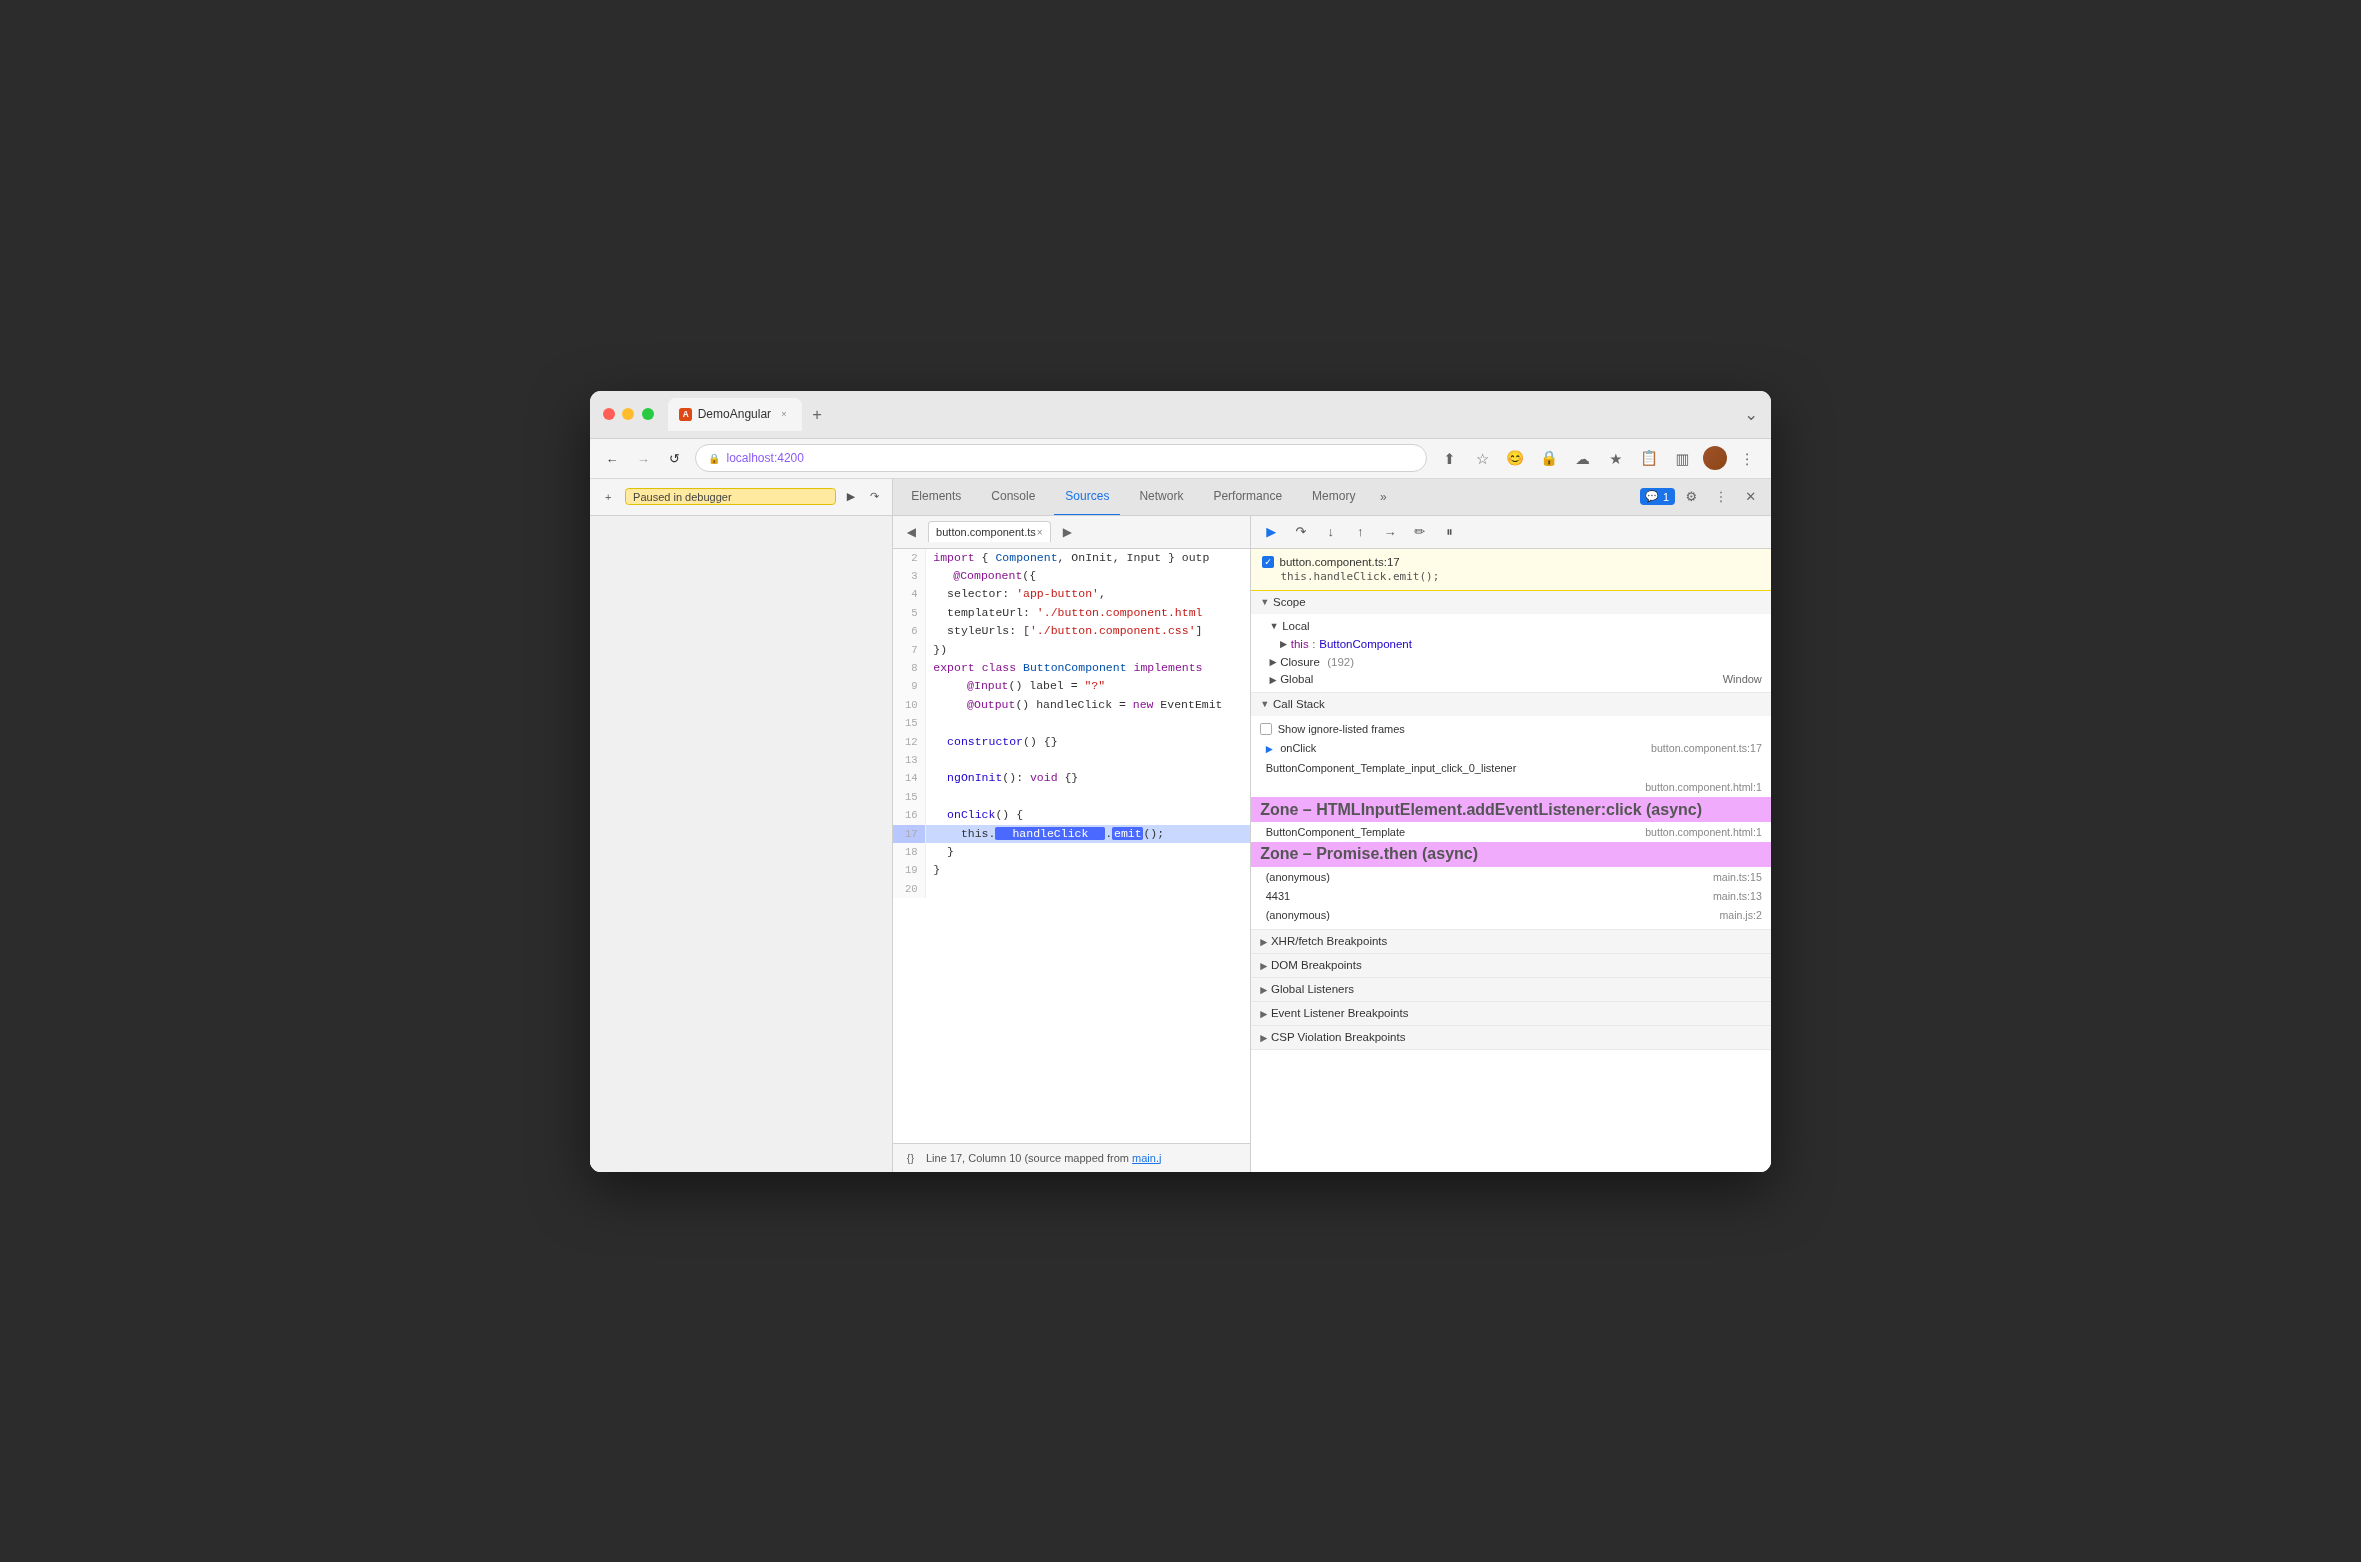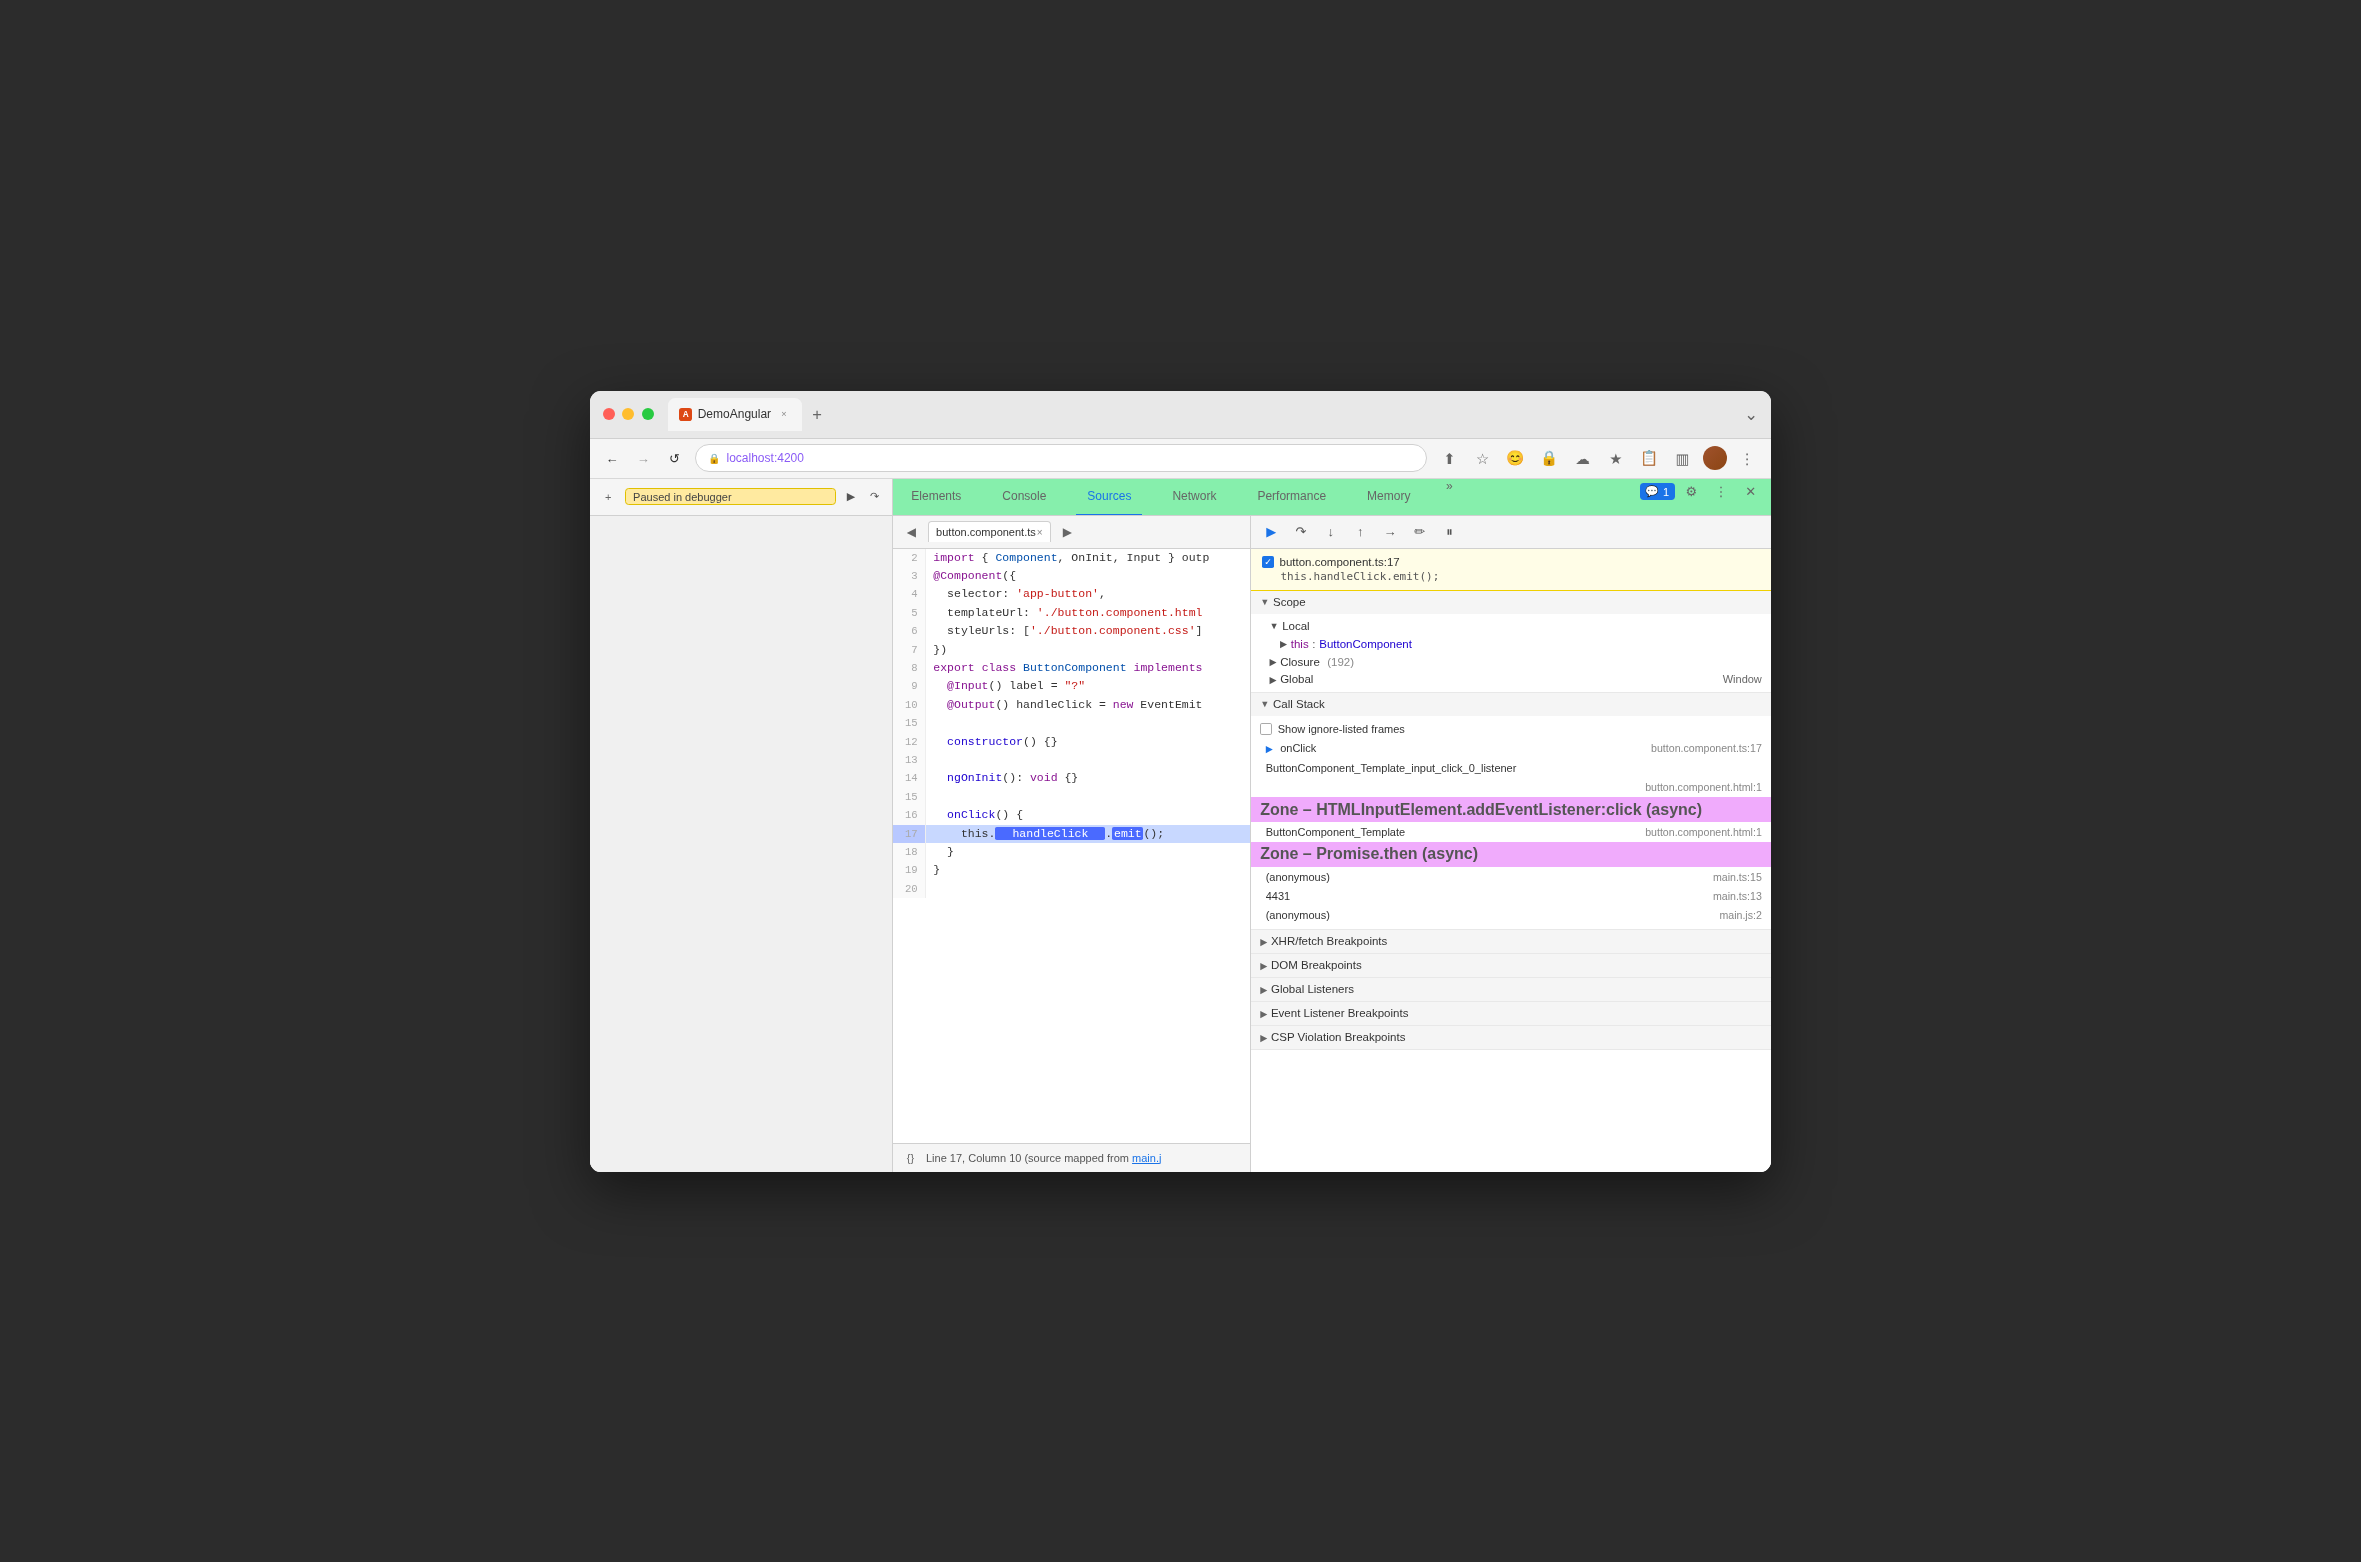--- a/index.html
+++ b/index.html
@@ -226,26 +226,26 @@
     .devtools-panel {
       flex: 1;
       display: flex;
       flex-direction: column;
       background: #fff;
       overflow: hidden;
     }
     
     .devtools-header {
       height: 37px;
-      background: #86efac;
+      background: #e5e5e5;
       border-bottom: 0.9px solid #d0d0d0;
       display: flex;
-      align-items: flex-start;
+      align-items: center;
       padding: 0 7.3px;
-      gap: 19px;
+      gap: 8px;
       flex-shrink: 0;
     }
     .devtools-tab {
       padding: 5.5px 11px;
       font-size: 12px;
       color: #666;
       cursor: pointer;
       border-bottom: 1.8px solid transparent;
       height: 100%;
       display: flex;
@@ -371,21 +371,21 @@
     .line-code {
       padding-left: 7.3px;
       color: #333;
       white-space: pre;
     }
     
     .kw { color: #881391; }
     .str { color: #c41a16; }
     .cls { color: #004eaa; }
     .fn { color: #1c00cf; }
-    .dec { color: #881391; }
+    .dec { color: #881391; margin-left: 20px; }
     
     .status-bar {
       height: 29px;
       background: #f5f5f5;
       border-top: 0.9px solid #d0d0d0;
       display: flex;
       align-items: center;
       padding: 0 9.2px;
       font-size: 11px;
       color: #555;

